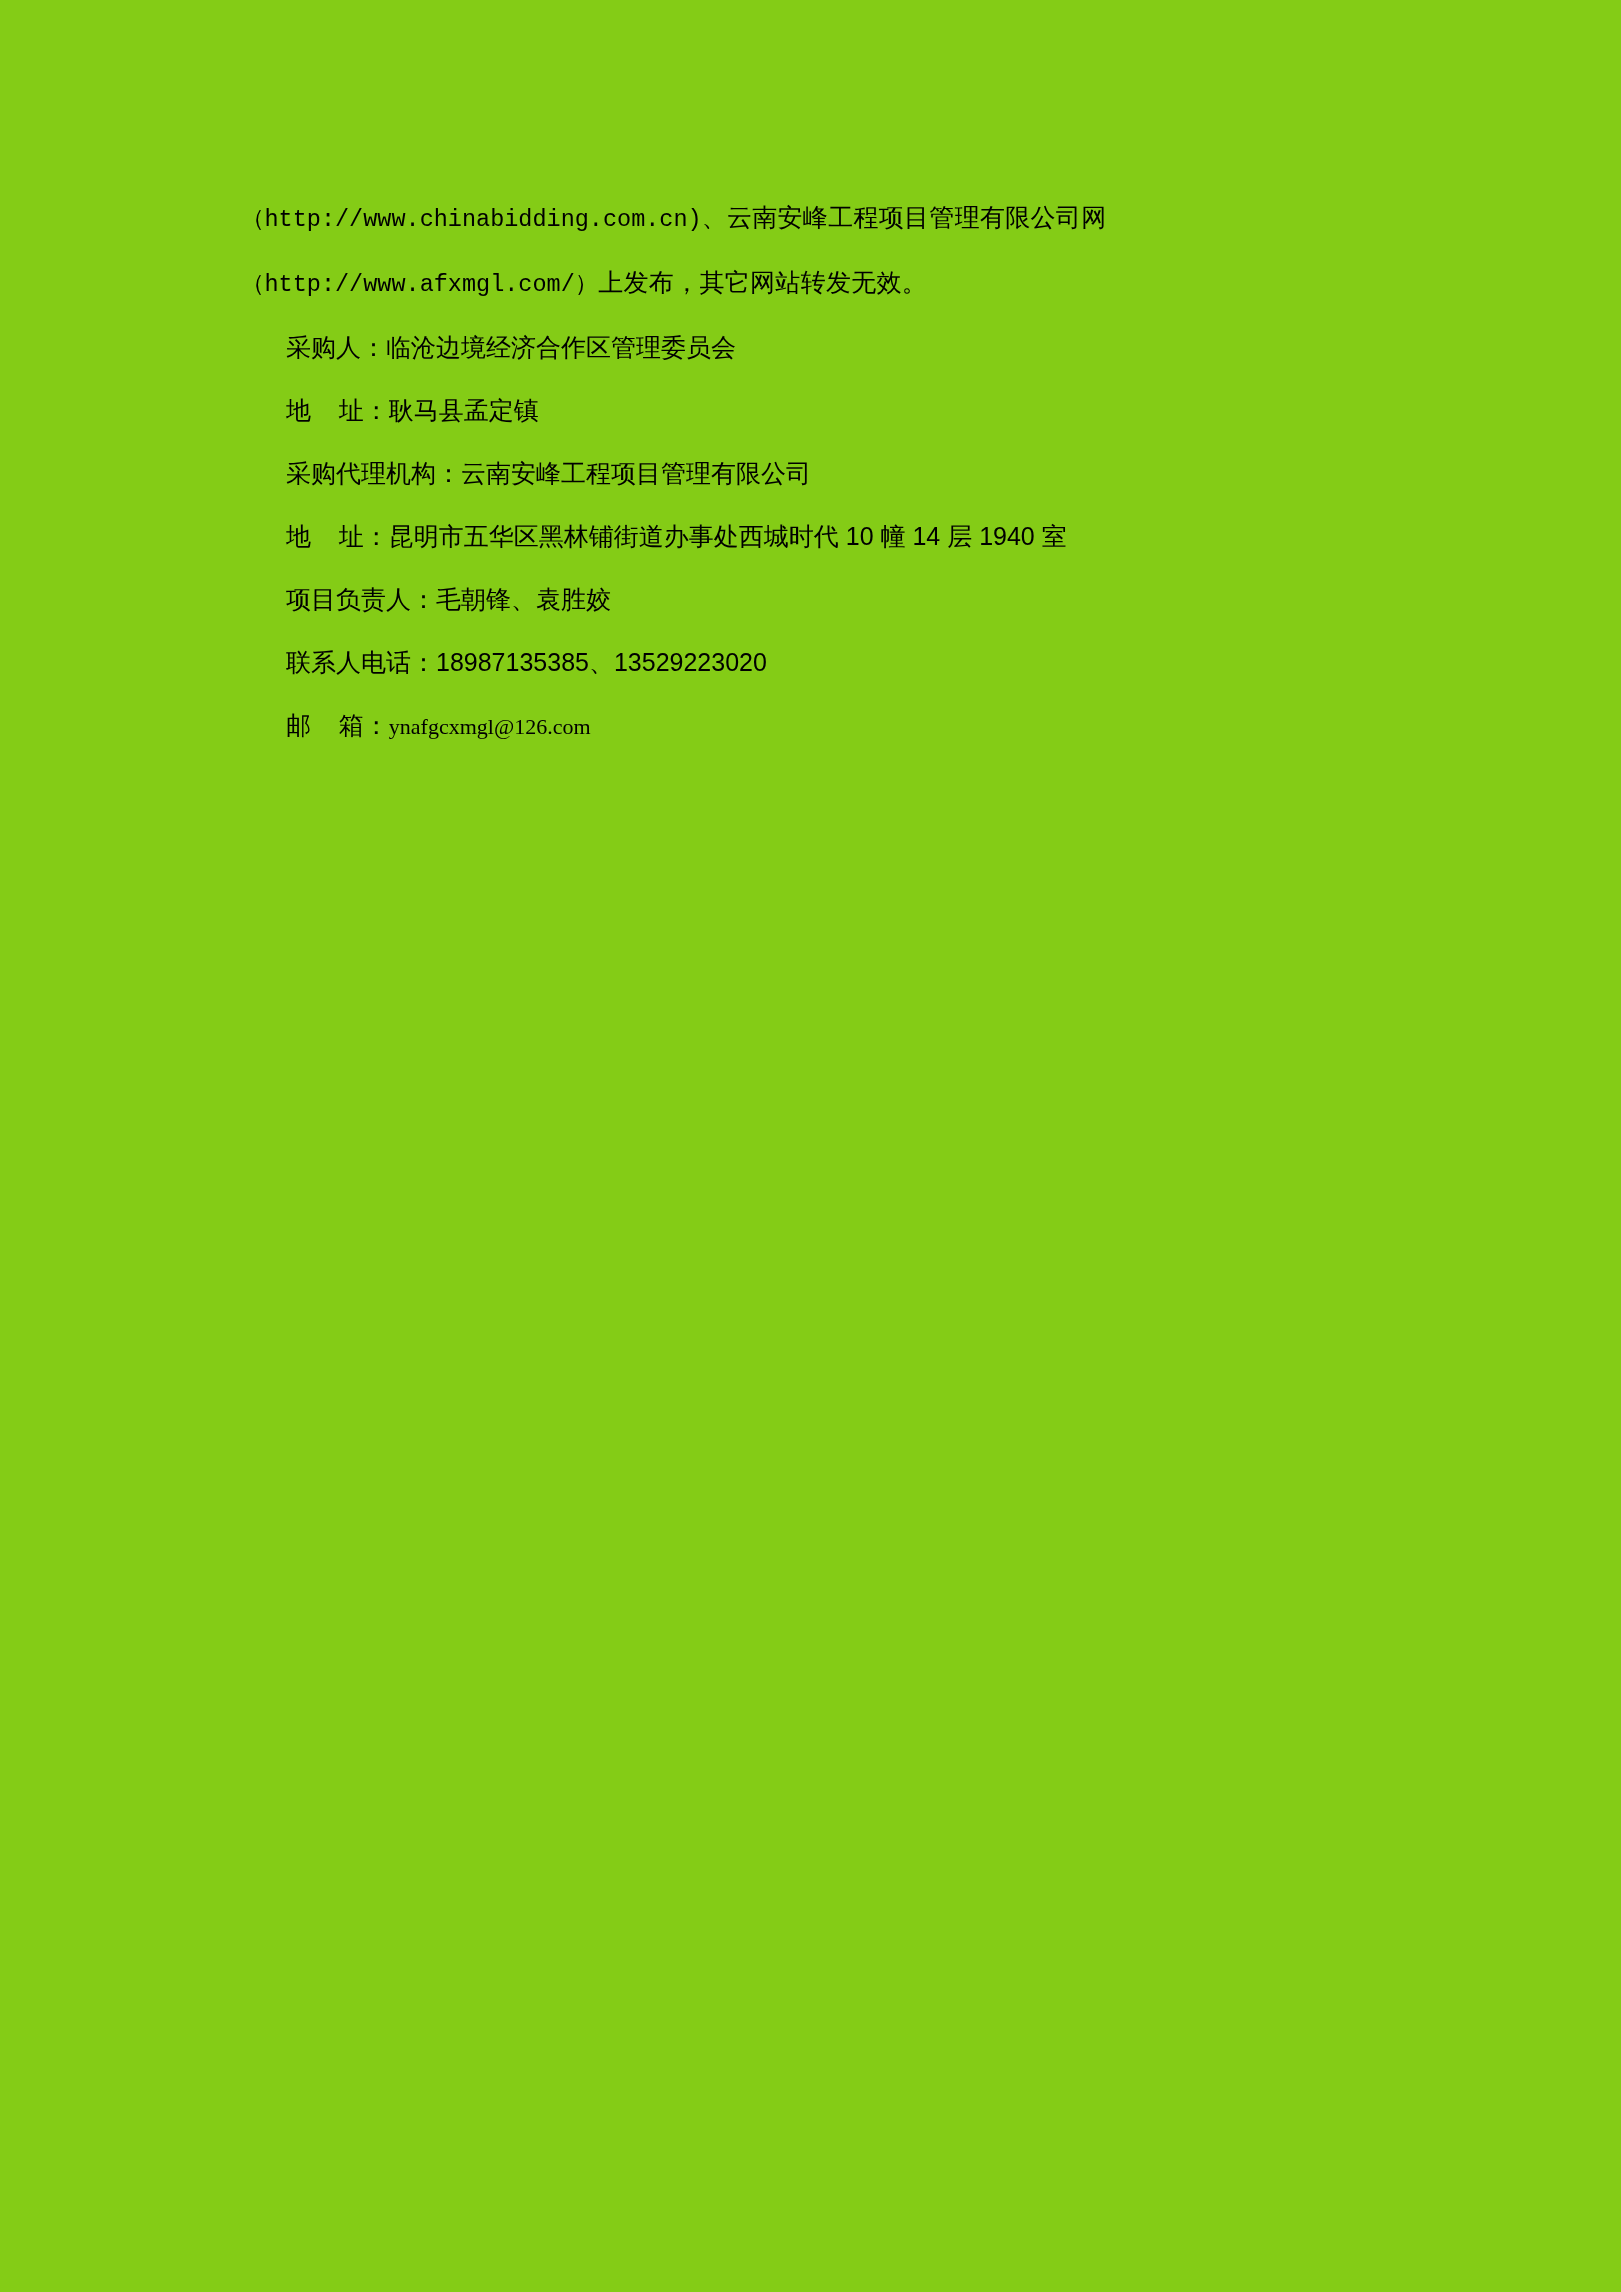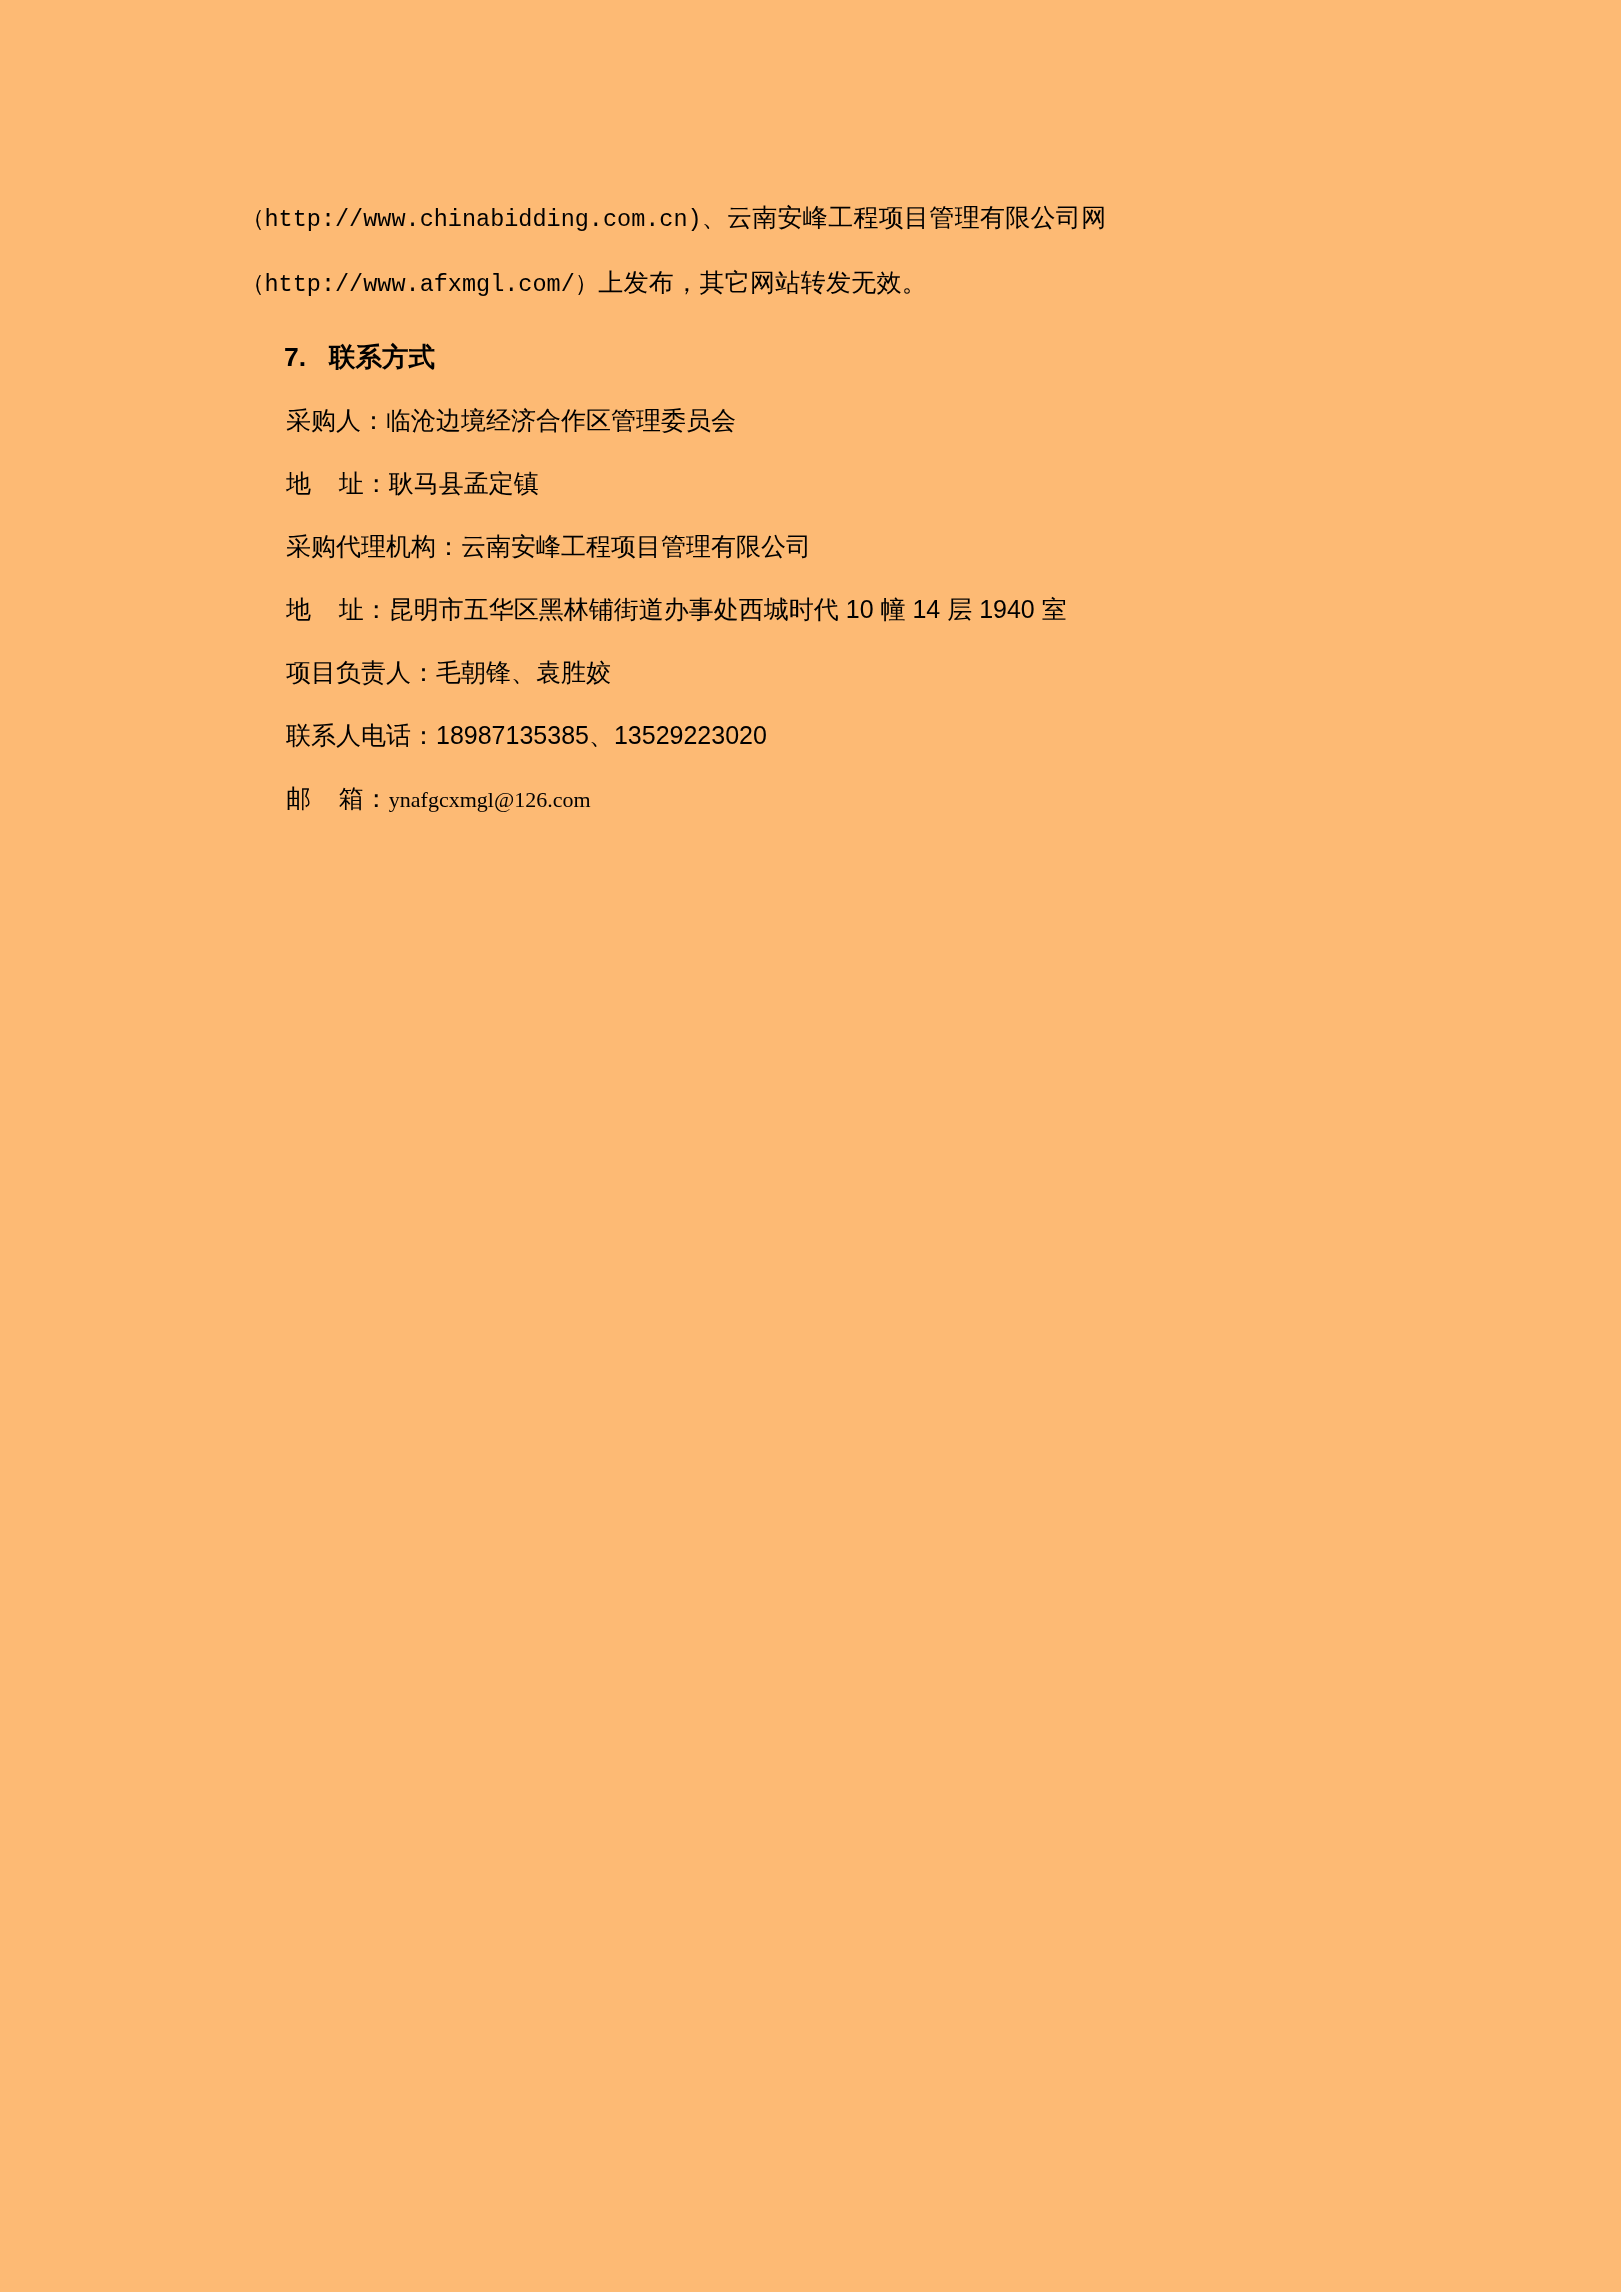--- a/index.html
+++ b/index.html
@@ -4,21 +4,21 @@
 <style>
   html, body {
     margin: 0;
     padding: 0;
     background: #ffffff;
   }
   .page {
     position: relative;
     width: 1621px;
     height: 2293px;
-    background: #fdba74;
+    background: #84cc16;
     margin: 0 auto;
     overflow: hidden;
     font-family: "Liberation Serif", serif;
     color: #000000;
   }
   .content {
     position: absolute;
     left: 241px;
     top: 186px;
     width: 1176px;
@@ -72,21 +72,20 @@
 </head>
 <body>
 
 <div class="page">
   <div class="content">
 
     <div class="para lead-line-1"><span class="mono">（http://www.chinabidding.com.cn)</span><span>、云南安峰工程项目管理有限公司网</span></div>
 
     <div class="para lead-line-2"><span class="mono">（http://www.afxmgl.com/）</span><span>上发布，其它网站转发无效。</span></div>
 
-    <div class="heading"><span class="num">7.</span><span>联系方式</span></div>
 
     <div class="item"><span class="label">采购人：</span><span>临沧边境经济合作区管理委员会</span></div>
 
     <div class="item"><span class="label">地    址：</span><span>耿马县孟定镇</span></div>
 
 
 
     <div class="item"><span class="label">采购代理机构：</span><span>云南安峰工程项目管理有限公司</span></div>
 
     <div class="item"><span class="label">地    址：</span><span>昆明市五华区黑林铺街道办事处西城时代 10 幢 14 层 1940 室</span></div>

